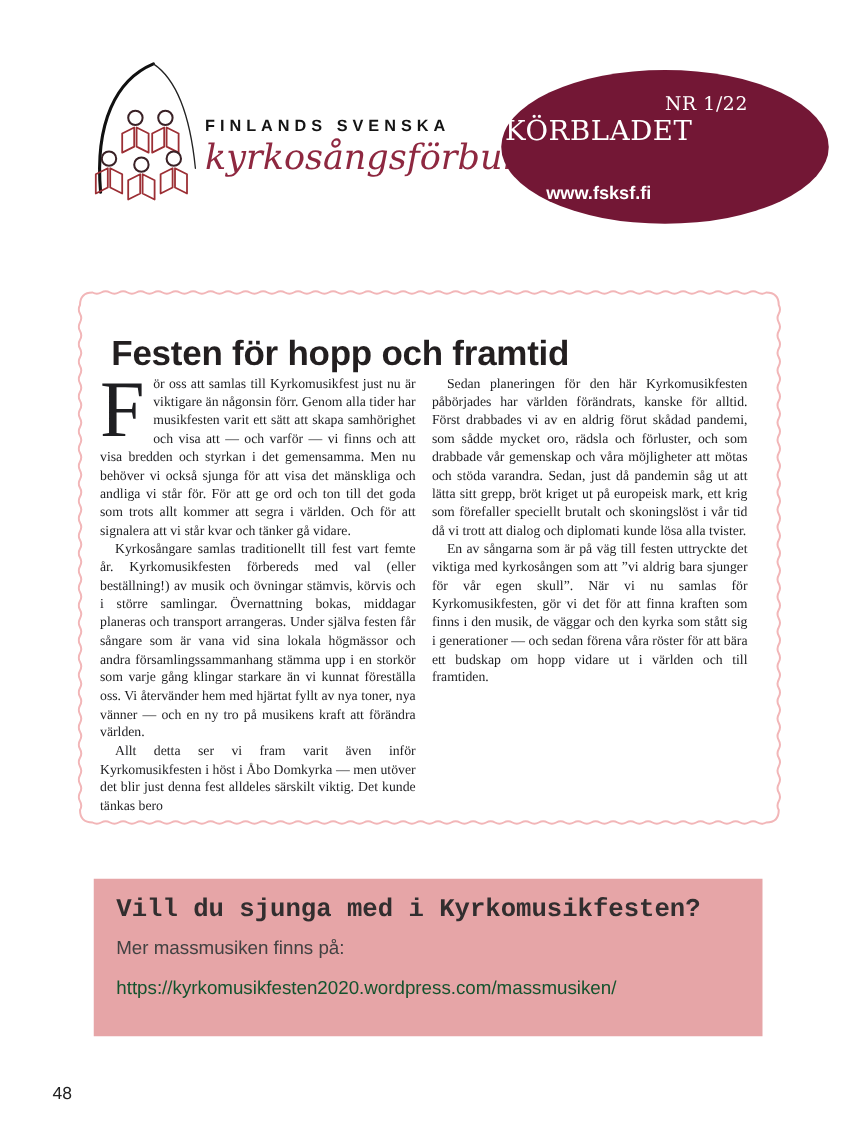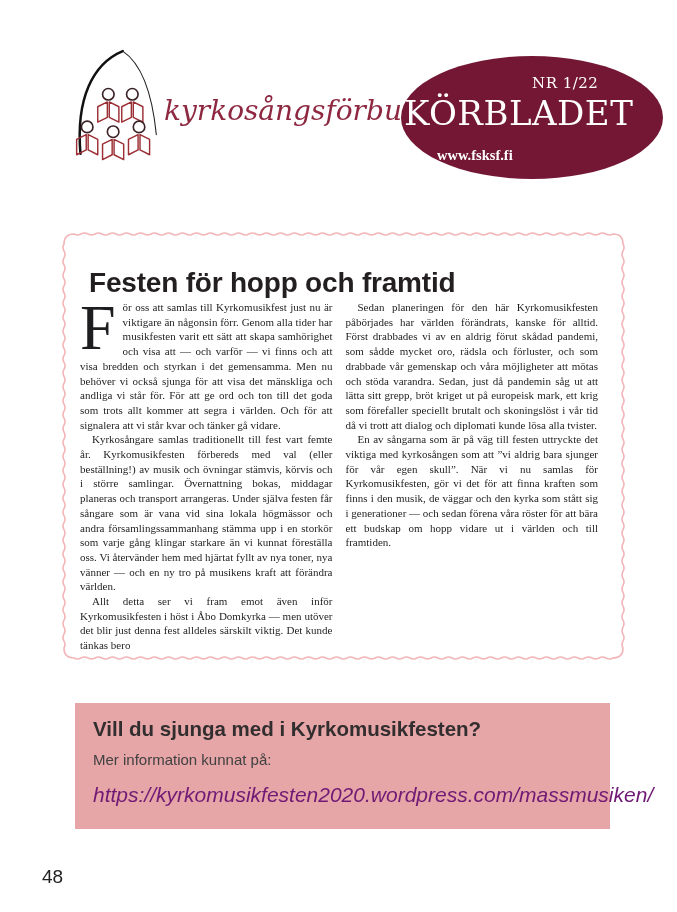--- a/index.html
+++ b/index.html
@@ -12,50 +12,50 @@
   .org-text{position:absolute;left:164px;top:93px;}
   .org-line1{font-family:"Liberation Sans",sans-serif;font-size:13px;font-weight:700;
     letter-spacing:4px;color:#141414;white-space:nowrap;}
   .org-line2{font-family:"DejaVu Serif",serif;font-style:italic;font-size:28px;
     color:#8e2840;margin-top:1px;white-space:nowrap;}
   .badge{position:absolute;left:401px;top:56px;width:262px;height:123px;
     border-radius:50%;background:#731735;}
   .badge-issue{position:absolute;left:131px;top:18px;color:#fff;
     font-family:"DejaVu Serif",serif;font-size:15px;letter-spacing:0.5px;}
   .badge-title{position:absolute;left:3px;top:37px;width:100%;color:#fff;
-    font-family:"DejaVu Serif",serif;font-size:34px;letter-spacing:0.5px;white-space:nowrap;}
+    font-family:"DejaVu Serif",serif;font-size:22px;letter-spacing:0.5px;white-space:nowrap;}
   .badge-url{position:absolute;left:36px;top:91px;color:#fff;
-    font-family:Liberation Serif, serif;font-weight:700;font-size:14.5px;text-align:right;}
+    font-family:Liberation Sans, sans-serif;font-weight:700;font-size:14.5px;text-align:right;}
   
   .article-box{position:absolute;left:62px;top:232px;width:563px;min-height:428px;}
   .wavy-border{position:absolute;left:0;top:0;pointer-events:none;}
   .article-title{position:absolute;left:27px;top:16px;
     font-family:"Liberation Sans",sans-serif;font-weight:700;font-size:28px;
     color:#231f20;letter-spacing:-0.2px;white-space:nowrap;}
   .article-columns{position:absolute;left:18px;top:68px;width:518px;
     display:flex;gap:13px;}
   .article-col{flex:1 1 0;min-width:0;}
   .article-col p{
     margin:0;font-family:"Liberation Serif",serif;font-size:11px;line-height:14.7px;
     color:#1e1e21;text-align:justify;hyphens:auto;-webkit-hyphens:auto;}
   .article-col p.indent{text-indent:12px;}
   .dropcap{float:left;font-family:"Liberation Serif",serif;font-size:64px;
     line-height:50px;padding:3px 7px 0 0;color:#1e1e21;}
   
   .callout{position:absolute;left:75px;top:703px;width:535px;height:126px;
     background:#e6a5a7;box-sizing:border-box;padding:14px 18px;}
-  .callout-heading{margin:0 0 10px 0;font-family:Liberation Sans, sans-serif;
+  .callout-heading{margin:0 0 10px 0;font-family:Liberation Mono, monospace;
     font-weight:700;font-size:20.5px;color:#322e2f;}
   .callout-body{margin:0;font-family:"Liberation Sans",sans-serif;font-size:15px;
     line-height:18.5px;color:#414141;}
   .callout-link{display:block;margin-top:13px;font-family:"Liberation Sans",sans-serif;
-    font-size:21px;color:#701a75;text-decoration:none;font-style:italic;}
+    font-size:15px;color:#14532d;text-decoration:none;}
   
   .page-number{position:absolute;left:42px;top:866px;
-    font-family:"Liberation Sans",sans-serif;font-size:19px;color:#222;}
+    font-family:"Liberation Sans",sans-serif;font-size:14px;color:#222;}
 </style>
 </head>
 <body>
 
 <div class="page">
 
   <svg class="logo-svg" viewBox="0 0 100 130" aria-hidden="true">
 
     <path d="M13,120 C8,62 26,26 57,13" fill="none" stroke="#111" stroke-width="2.6" stroke-linecap="round"></path>
     <path d="M57,13 C78,27 88,60 92,100" fill="none" stroke="#222" stroke-width="1.1" stroke-linecap="round"></path>
@@ -78,48 +78,49 @@
         <path d="M-11,13 L-1,8 L-1,24 L-11,29 Z M11,13 L1,8 L1,24 L11,29 Z" stroke="#9c2f35" stroke-width="1.5"></path>
       </g>
       <g transform="translate(74,92)">
         <circle cx="0" cy="0" r="6" stroke="#3a2126" stroke-width="1.7"></circle>
         <path d="M-11,13 L-1,8 L-1,24 L-11,29 Z M11,13 L1,8 L1,24 L11,29 Z" stroke="#9c2f35" stroke-width="1.5"></path>
       </g>
     </g>
   </svg>
 
   <div class="org-text">
+    <div class="org-line1">FINLANDS SVENSKA</div>
     <div class="org-line2">kyrkosångsförbund</div>
   </div>
 
   <div class="badge">
     <div class="badge-issue">NR 1/22</div>
     <div class="badge-title">KÖRBLADET</div>
     <div class="badge-url">www.fsksf.fi</div>
   </div>
 
   <div class="article-box" id="articleBox">
     <svg class="wavy-border" id="wavyBorder" aria-hidden="true" width="563" height="428" viewBox="0 0 563 428">
       <path id="wavyPath" fill="none" stroke="#f2b6b8" stroke-width="1.6" d="M 12 2 Q 15.5 4 19 2 Q 22.5 0 26 2 Q 29.5 4 33 2 Q 36.5 0 40 2 Q 43.5 4 47 2 Q 50.5 0 54 2 Q 57.5 4 61 2 Q 64.5 0 68 2 Q 71.5 4 75 2 Q 78.5 0 82 2 Q 85.5 4 89 2 Q 92.5 0 96 2 Q 99.5 4 103 2 Q 106.5 0 110 2 Q 113.5 4 117 2 Q 120.5 0 124 2 Q 127.5 4 131 2 Q 134.5 0 138 2 Q 141.5 4 145 2 Q 148.5 0 152 2 Q 155.5 4 159 2 Q 162.5 0 166 2 Q 169.5 4 173 2 Q 176.5 0 180 2 Q 183.5 4 187 2 Q 190.5 0 194 2 Q 197.5 4 201 2 Q 204.5 0 208 2 Q 211.5 4 215 2 Q 218.5 0 222 2 Q 225.5 4 229 2 Q 232.5 0 236 2 Q 239.5 4 243 2 Q 246.5 0 250 2 Q 253.5 4 257 2 Q 260.5 0 264 2 Q 267.5 4 271 2 Q 274.5 0 278 2 Q 281.5 4 285 2 Q 288.5 0 292 2 Q 295.5 4 299 2 Q 302.5 0 306 2 Q 309.5 4 313 2 Q 316.5 0 320 2 Q 323.5 4 327 2 Q 330.5 0 334 2 Q 337.5 4 341 2 Q 344.5 0 348 2 Q 351.5 4 355 2 Q 358.5 0 362 2 Q 365.5 4 369 2 Q 372.5 0 376 2 Q 379.5 4 383 2 Q 386.5 0 390 2 Q 393.5 4 397 2 Q 400.5 0 404 2 Q 407.5 4 411 2 Q 414.5 0 418 2 Q 421.5 4 425 2 Q 428.5 0 432 2 Q 435.5 4 439 2 Q 442.5 0 446 2 Q 449.5 4 453 2 Q 456.5 0 460 2 Q 463.5 4 467 2 Q 470.5 0 474 2 Q 477.5 4 481 2 Q 484.5 0 488 2 Q 491.5 4 495 2 Q 498.5 0 502 2 Q 505.5 4 509 2 Q 512.5 0 516 2 Q 519.5 4 523 2 Q 526.5 0 530 2 Q 533.5 4 537 2 Q 540.5 0 544 2 Q 547.5 4 551 2 Q 561 2 561 12 Q 563 15.482758620689655 561 18.96551724137931 Q 559 22.448275862068964 561 25.93103448275862 Q 563 29.413793103448274 561 32.896551724137936 Q 559 36.379310344827594 561 39.86206896551724 Q 563 43.3448275862069 561 46.827586206896555 Q 559 50.31034482758621 561 53.793103448275865 Q 563 57.27586206896552 561 60.758620689655174 Q 559 64.24137931034483 561 67.72413793103448 Q 563 71.20689655172413 561 74.6896551724138 Q 559 78.17241379310344 561 81.65517241379311 Q 563 85.13793103448276 561 88.62068965517241 Q 559 92.10344827586206 561 95.58620689655173 Q 563 99.06896551724138 561 102.55172413793103 Q 559 106.03448275862068 561 109.51724137931035 Q 563 113 561 116.48275862068965 Q 559 119.9655172413793 561 123.44827586206897 Q 563 126.93103448275862 561 130.41379310344828 Q 559 133.89655172413794 561 137.3793103448276 Q 563 140.86206896551724 561 144.3448275862069 Q 559 147.82758620689654 561 151.31034482758622 Q 563 154.79310344827587 561 158.27586206896552 Q 559 161.75862068965517 561 165.24137931034483 Q 563 168.72413793103448 561 172.20689655172413 Q 559 175.68965517241378 561 179.17241379310346 Q 563 182.6551724137931 561 186.13793103448276 Q 559 189.6206896551724 561 193.10344827586206 Q 563 196.58620689655172 561 200.0689655172414 Q 559 203.55172413793105 561 207.0344827586207 Q 563 210.51724137931035 561 214 Q 559 217.48275862068965 561 220.9655172413793 Q 563 224.44827586206895 561 227.93103448275863 Q 559 231.41379310344828 561 234.89655172413794 Q 563 238.3793103448276 561 241.86206896551724 Q 559 245.3448275862069 561 248.82758620689657 Q 563 252.31034482758622 561 255.79310344827587 Q 559 259.2758620689655 561 262.7586206896552 Q 563 266.2413793103448 561 269.7241379310345 Q 559 273.2068965517241 561 276.6896551724138 Q 563 280.17241379310343 561 283.6551724137931 Q 559 287.13793103448273 561 290.62068965517244 Q 563 294.1034482758621 561 297.58620689655174 Q 559 301.0689655172414 561 304.55172413793105 Q 563 308.0344827586207 561 311.51724137931035 Q 559 315 561 318.48275862068965 Q 563 321.9655172413793 561 325.44827586206895 Q 559 328.9310344827586 561 332.41379310344826 Q 563 335.8965517241379 561 339.3793103448276 Q 559 342.86206896551727 561 346.3448275862069 Q 563 349.82758620689657 561 353.3103448275862 Q 559 356.7931034482759 561 360.2758620689655 Q 563 363.7586206896552 561 367.2413793103448 Q 559 370.7241379310345 561 374.2068965517241 Q 563 377.6896551724138 561 381.17241379310343 Q 559 384.6551724137931 561 388.1379310344828 Q 563 391.62068965517244 561 395.1034482758621 Q 559 398.58620689655174 561 402.0689655172414 Q 563 405.55172413793105 561 409.0344827586207 Q 559 412.51724137931035 561 416 Q 561 426 551 426 Q 547.5 428 544 426 Q 540.5 424 537 426 Q 533.5 428 530 426 Q 526.5 424 523 426 Q 519.5 428 516 426 Q 512.5 424 509 426 Q 505.5 428 502 426 Q 498.5 424 495 426 Q 491.5 428 488 426 Q 484.5 424 481 426 Q 477.5 428 474 426 Q 470.5 424 467 426 Q 463.5 428 460 426 Q 456.5 424 453 426 Q 449.5 428 446 426 Q 442.5 424 439 426 Q 435.5 428 432 426 Q 428.5 424 425 426 Q 421.5 428 418 426 Q 414.5 424 411 426 Q 407.5 428 404 426 Q 400.5 424 397 426 Q 393.5 428 390 426 Q 386.5 424 383 426 Q 379.5 428 376 426 Q 372.5 424 369 426 Q 365.5 428 362 426 Q 358.5 424 355 426 Q 351.5 428 348 426 Q 344.5 424 341 426 Q 337.5 428 334 426 Q 330.5 424 327 426 Q 323.5 428 320 426 Q 316.5 424 313 426 Q 309.5 428 306 426 Q 302.5 424 299 426 Q 295.5 428 292 426 Q 288.5 424 285 426 Q 281.5 428 278 426 Q 274.5 424 271 426 Q 267.5 428 264 426 Q 260.5 424 257 426 Q 253.5 428 250 426 Q 246.5 424 243 426 Q 239.5 428 236 426 Q 232.5 424 229 426 Q 225.5 428 222 426 Q 218.5 424 215 426 Q 211.5 428 208 426 Q 204.5 424 201 426 Q 197.5 428 194 426 Q 190.5 424 187 426 Q 183.5 428 180 426 Q 176.5 424 173 426 Q 169.5 428 166 426 Q 162.5 424 159 426 Q 155.5 428 152 426 Q 148.5 424 145 426 Q 141.5 428 138 426 Q 134.5 424 131 426 Q 127.5 428 124 426 Q 120.5 424 117 426 Q 113.5 428 110 426 Q 106.5 424 103 426 Q 99.5 428 96 426 Q 92.5 424 89 426 Q 85.5 428 82 426 Q 78.5 424 75 426 Q 71.5 428 68 426 Q 64.5 424 61 426 Q 57.5 428 54 426 Q 50.5 424 47 426 Q 43.5 428 40 426 Q 36.5 424 33 426 Q 29.5 428 26 426 Q 22.5 424 19 426 Q 15.5 428 12 426 Q 2 426 2 416 Q 4 412.51724137931035 2 409.0344827586207 Q 0 405.55172413793105 2 402.0689655172414 Q 4 398.58620689655174 2 395.1034482758621 Q 0 391.62068965517244 2 388.13793103448273 Q 4 384.6551724137931 2 381.17241379310343 Q 0 377.6896551724138 2 374.2068965517241 Q 4 370.7241379310345 2 367.2413793103448 Q 0 363.7586206896552 2 360.2758620689655 Q 4 356.7931034482759 2 353.3103448275862 Q 0 349.82758620689657 2 346.34482758620686 Q 4 342.8620689655172 2 339.37931034482756 Q 0 335.8965517241379 2 332.41379310344826 Q 4 328.9310344827586 2 325.44827586206895 Q 0 321.9655172413793 2 318.48275862068965 Q 4 315 2 311.51724137931035 Q 0 308.0344827586207 2 304.55172413793105 Q 4 301.0689655172414 2 297.58620689655174 Q 0 294.1034482758621 2 290.62068965517244 Q 4 287.1379310344828 2 283.65517241379314 Q 0 280.1724137931035 2 276.6896551724138 Q 4 273.2068965517241 2 269.7241379310345 Q 0 266.2413793103448 2 262.7586206896552 Q 4 259.2758620689655 2 255.79310344827587 Q 0 252.31034482758622 2 248.82758620689654 Q 4 245.3448275862069 2 241.86206896551724 Q 0 238.3793103448276 2 234.89655172413794 Q 4 231.41379310344828 2 227.9310344827586 Q 0 224.44827586206895 2 220.9655172413793 Q 4 217.48275862068965 2 214 Q 0 210.51724137931035 2 207.0344827586207 Q 4 203.55172413793105 2 200.06896551724137 Q 0 196.58620689655172 2 193.10344827586206 Q 4 189.6206896551724 2 186.13793103448276 Q 0 182.6551724137931 2 179.17241379310343 Q 4 175.68965517241378 2 172.20689655172413 Q 0 168.72413793103448 2 165.24137931034483 Q 4 161.75862068965517 2 158.27586206896552 Q 0 154.79310344827587 2 151.31034482758622 Q 4 147.82758620689657 2 144.34482758620692 Q 0 140.86206896551727 2 137.37931034482756 Q 4 133.8965517241379 2 130.41379310344826 Q 0 126.9310344827586 2 123.44827586206895 Q 4 119.9655172413793 2 116.48275862068965 Q 0 113 2 109.51724137931035 Q 4 106.0344827586207 2 102.55172413793105 Q 0 99.0689655172414 2 95.58620689655174 Q 4 92.10344827586209 2 88.62068965517238 Q 0 85.13793103448273 2 81.65517241379308 Q 4 78.17241379310343 2 74.68965517241378 Q 0 71.20689655172413 2 67.72413793103448 Q 4 64.24137931034483 2 60.758620689655174 Q 0 57.275862068965516 2 53.79310344827587 Q 4 50.31034482758621 2 46.82758620689657 Q 0 43.34482758620691 2 39.86206896551721 Q 4 36.37931034482755 2 32.89655172413791 Q 0 29.413793103448253 2 25.931034482758605 Q 4 22.44827586206895 2 18.965517241379303 Q 0 15.482758620689648 2 12 Q 2 2 12 2 Z"></path>
     </svg>
     <h1 class="article-title">Festen för hopp och framtid</h1>
     <div class="article-columns">
       <div class="article-col">
         <p><span class="dropcap">F</span><span>ör oss att samlas till Kyrkomusikfest just nu är viktigare än någonsin förr. Genom alla tider har musikfesten varit ett sätt att skapa samhörighet och visa att — och varför — vi finns och att visa bredden och styrkan i det gemensamma. Men nu behöver vi också sjunga för att visa det mänskliga och andliga vi står för. För att ge ord och ton till det goda som trots allt kommer att segra i världen. Och för att signalera att vi står kvar och tänker gå vidare.</span></p>
         <p class="indent">Kyrkosångare samlas traditionellt till fest vart femte år. Kyrkomusikfesten förbereds med val (eller beställning!) av musik och övningar stämvis, körvis och i större samlingar. Övernattning bokas, middagar planeras och transport arrangeras. Under själva festen får sångare som är vana vid sina lokala högmässor och andra församlingssammanhang stämma upp i en storkör som varje gång klingar starkare än vi kunnat föreställa oss. Vi återvänder hem med hjärtat fyllt av nya toner, nya vänner — och en ny tro på musikens kraft att förändra världen.</p>
-        <p class="indent">Allt detta ser vi fram emot även inför Kyrkomusikfesten i höst i Åbo Domkyrka — men utöver det blir just denna fest alldeles särskilt viktig. Det kunde tänkas bero</p>
+        <p class="indent">Allt detta ser vi fram varit även inför Kyrkomusikfesten i höst i Åbo Domkyrka — men utöver det blir just denna fest alldeles särskilt viktig. Det kunde tänkas bero</p>
       </div>
       <div class="article-col">
         <p class="indent">Sedan planeringen för den här Kyrkomusikfesten påbörjades har världen förändrats, kanske för alltid. Först drabbades vi av en aldrig förut skådad pandemi, som sådde mycket oro, rädsla och förluster, och som drabbade vår gemenskap och våra möjligheter att mötas och stöda varandra. Sedan, just då pandemin såg ut att lätta sitt grepp, bröt kriget ut på europeisk mark, ett krig som förefaller speciellt brutalt och skoningslöst i vår tid då vi trott att dialog och diplomati kunde lösa alla tvister.</p>
         <p class="indent">En av sångarna som är på väg till festen uttryckte det viktiga med kyrkosången som att ”vi aldrig bara sjunger för vår egen skull”. När vi nu samlas för Kyrkomusikfesten, gör vi det för att finna kraften som finns i den musik, de väggar och den kyrka som stått sig i generationer — och sedan förena våra röster för att bära ett budskap om hopp vidare ut i världen och till framtiden.</p>
       </div>
     </div>
   </div>
 
   <div class="callout">
     <h2 class="callout-heading">Vill du sjunga med i Kyrkomusikfesten?</h2>
-    <p class="callout-body">Mer information kunnat på:</p>
+    <p class="callout-body">Mer massmusiken finns på:</p>
     <a class="callout-link" href="#">https://kyrkomusikfesten2020.wordpress.com/massmusiken/</a>
   </div>
 
   <div class="page-number">48</div>
 
 </div>
 
 </body></html>

